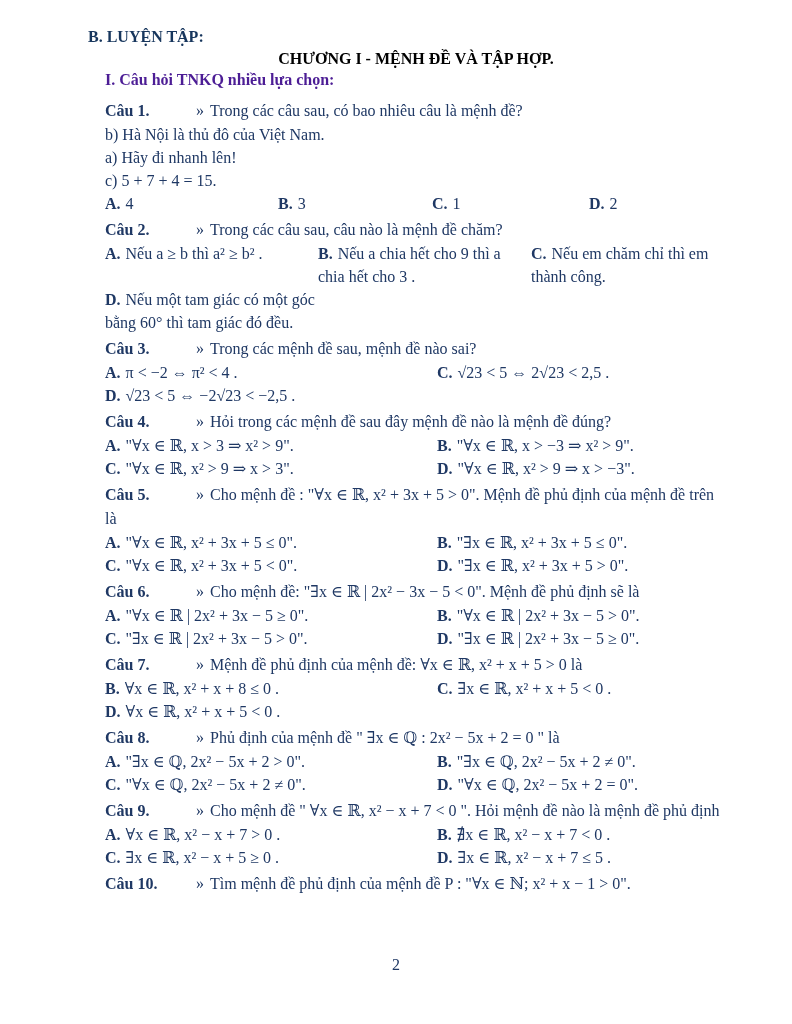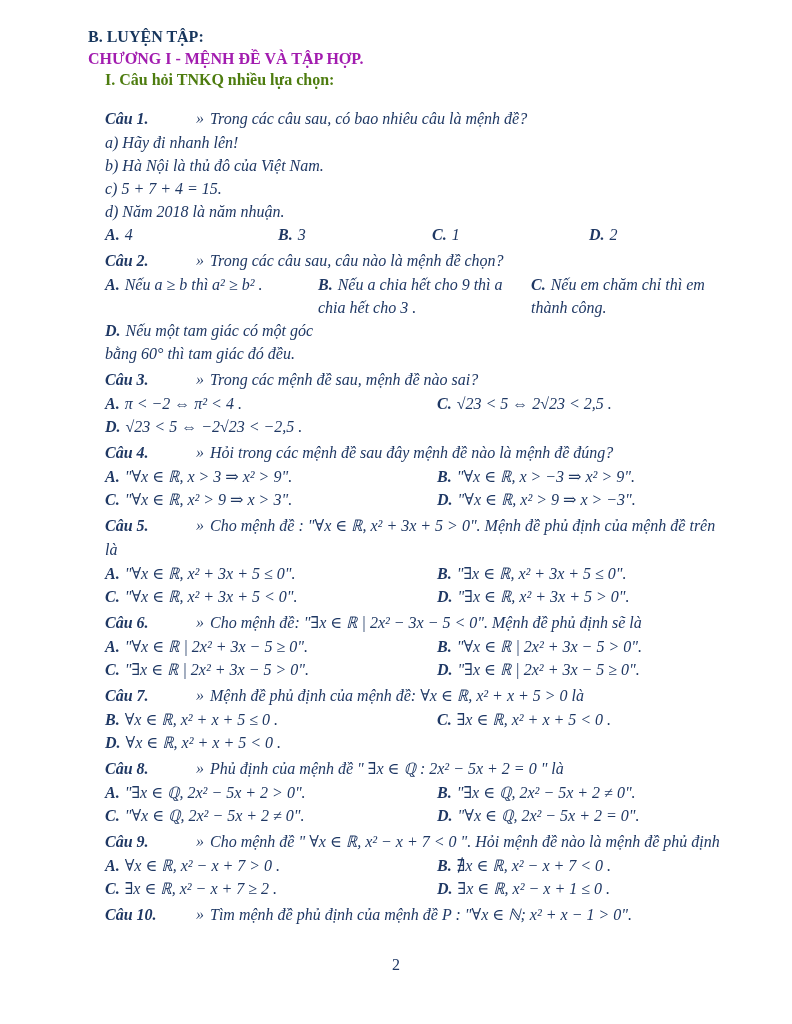--- a/index.html
+++ b/index.html
@@ -7,23 +7,23 @@
   body {
     background:#ffffff;
     font-family:"Liberation Serif","DejaVu Serif",serif;
     color:#1F3864;
     font-size:16px;
     position:relative;
     overflow:hidden;
   }
   .page { padding:26px 48px 0 88px; position:relative; height:1024px; }
   .section-heading { font-weight:bold; color:#17365D; line-height:22px; }
-  .chapter-title   { font-weight:bold; color:#a21caf; line-height:21px; }
-  .subsection-heading { font-weight:bold; color:#4d7c0f; line-height:21px; margin-left:17px; }
-  .questions { margin-left:17px; margin-top:16px;font-style:italic; }
+  .chapter-title   { font-weight:bold; color:#000000; line-height:21px; text-align:center; }
+  .subsection-heading { font-weight:bold; color:#4c1d95; line-height:21px; margin-left:17px; }
+  .questions { margin-left:17px; margin-top:8px; }
   .q-block { margin-top:2px; }
   .q-line { display:flex; line-height:25px; }
   .q-label { font-weight:bold; flex:0 0 91px; }
   .q-marker { margin-right:6px; }
   .q-text-wrap { flex:1 1 auto; }
   .cont-line { line-height:24px; }
   .stmt { line-height:23px; }
   .opts { display:grid; line-height:23px; }
   .opts.four { grid-template-columns:173px 154px 157px 1fr; }
   .opts.two  { grid-template-columns:332px 1fr; }
@@ -38,35 +38,34 @@
   <div class="section-heading">B. LUYỆN TẬP:</div>
   <div class="chapter-title">CHƯƠNG I -  MỆNH ĐỀ VÀ TẬP HỢP.</div>
   <div class="subsection-heading">I. Câu hỏi TNKQ nhiều lựa chọn:</div>
 
   <div class="questions">
       <div class="q-block">
         <div class="q-line">
           <span class="q-label">Câu 1.</span>
           <span class="q-text-wrap"><span class="q-marker">»</span><span class="q-prompt">Trong các câu sau, có bao nhiêu câu là mệnh đề?</span></span>
         </div>
+        <div class="stmt">b) Hà Nội là thủ đô của Việt Nam.</div>
         <div class="stmt">a) Hãy đi nhanh lên!</div>
-        <div class="stmt">b) Hà Nội là thủ đô của Việt Nam.</div>
         <div class="stmt">c) 5 + 7 + 4 = 15.</div>
-        <div class="stmt">d) Năm 2018 là năm nhuận.</div>
         <div class="opts four">
           <span class="opt"><span class="opt-label">A.</span><span class="opt-text">4</span></span>
           <span class="opt"><span class="opt-label">B.</span><span class="opt-text">3</span></span>
           <span class="opt"><span class="opt-label">C.</span><span class="opt-text">1</span></span>
           <span class="opt"><span class="opt-label">D.</span><span class="opt-text">2</span></span>
         </div>
       </div>
       <div class="q-block">
         <div class="q-line">
           <span class="q-label">Câu 2.</span>
-          <span class="q-text-wrap"><span class="q-marker">»</span><span class="q-prompt">Trong các câu sau, câu nào là mệnh đề chọn?</span></span>
+          <span class="q-text-wrap"><span class="q-marker">»</span><span class="q-prompt">Trong các câu sau, câu nào là mệnh đề chăm?</span></span>
         </div>
         <div class="opts one">
           <span class="opt"><span class="opt-label">A.</span><span class="opt-text">Nếu a ≥ b thì a² ≥ b² .</span></span>
           <span class="opt"><span class="opt-label">B.</span><span class="opt-text">Nếu a chia hết cho 9 thì a chia hết cho 3 .</span></span>
           <span class="opt"><span class="opt-label">C.</span><span class="opt-text">Nếu em chăm chỉ thì em thành công.</span></span>
           <span class="opt"><span class="opt-label">D.</span><span class="opt-text">Nếu một tam giác có một góc bằng 60° thì tam giác đó đều.</span></span>
         </div>
       </div>
       <div class="q-block">
         <div class="q-line">
@@ -115,21 +114,21 @@
           <span class="opt"><span class="opt-label">C.</span><span class="opt-text">"∃x ∈ ℝ | 2x² + 3x − 5 &gt; 0".</span></span>
           <span class="opt"><span class="opt-label">D.</span><span class="opt-text">"∃x ∈ ℝ | 2x² + 3x − 5 ≥ 0".</span></span>
         </div>
       </div>
       <div class="q-block">
         <div class="q-line">
           <span class="q-label">Câu 7.</span>
           <span class="q-text-wrap"><span class="q-marker">»</span><span class="q-prompt">Mệnh đề phủ định của mệnh đề: ∀x ∈ ℝ, x² + x + 5 &gt; 0 là</span></span>
         </div>
         <div class="opts two">
-          <span class="opt"><span class="opt-label">B.</span><span class="opt-text">∀x ∈ ℝ, x² + x + 5 ≤ 0 .</span></span>
+          <span class="opt"><span class="opt-label">B.</span><span class="opt-text">∀x ∈ ℝ, x² + x + 8 ≤ 0 .</span></span>
           <span class="opt"><span class="opt-label">C.</span><span class="opt-text">∃x ∈ ℝ, x² + x + 5 &lt; 0 .</span></span>
           <span class="opt"><span class="opt-label">D.</span><span class="opt-text">∀x ∈ ℝ, x² + x + 5 &lt; 0 .</span></span>
         </div>
       </div>
       <div class="q-block">
         <div class="q-line">
           <span class="q-label">Câu 8.</span>
           <span class="q-text-wrap"><span class="q-marker">»</span><span class="q-prompt">Phủ định của mệnh đề " ∃x ∈ ℚ : 2x² − 5x + 2 = 0 " là</span></span>
         </div>
         <div class="opts two">
@@ -140,22 +139,22 @@
         </div>
       </div>
       <div class="q-block">
         <div class="q-line">
           <span class="q-label">Câu 9.</span>
           <span class="q-text-wrap"><span class="q-marker">»</span><span class="q-prompt">Cho mệnh đề " ∀x ∈ ℝ, x² − x + 7 &lt; 0 ". Hỏi mệnh đề nào là mệnh đề phủ định</span></span>
         </div>
         <div class="opts two">
           <span class="opt"><span class="opt-label">A.</span><span class="opt-text">∀x ∈ ℝ, x² − x + 7 &gt; 0 .</span></span>
           <span class="opt"><span class="opt-label">B.</span><span class="opt-text">∄x ∈ ℝ, x² − x + 7 &lt; 0 .</span></span>
-          <span class="opt"><span class="opt-label">C.</span><span class="opt-text">∃x ∈ ℝ, x² − x + 7 ≥ 2 .</span></span>
-          <span class="opt"><span class="opt-label">D.</span><span class="opt-text">∃x ∈ ℝ, x² − x + 1 ≤ 0 .</span></span>
+          <span class="opt"><span class="opt-label">C.</span><span class="opt-text">∃x ∈ ℝ, x² − x + 5 ≥ 0 .</span></span>
+          <span class="opt"><span class="opt-label">D.</span><span class="opt-text">∃x ∈ ℝ, x² − x + 7 ≤ 5 .</span></span>
         </div>
       </div>
       <div class="q-block">
         <div class="q-line">
           <span class="q-label">Câu 10.</span>
           <span class="q-text-wrap"><span class="q-marker">»</span><span class="q-prompt">Tìm mệnh đề phủ định của mệnh đề P : "∀x ∈ ℕ; x² + x − 1 &gt; 0".</span></span>
         </div>
       </div>
     </div>
 

